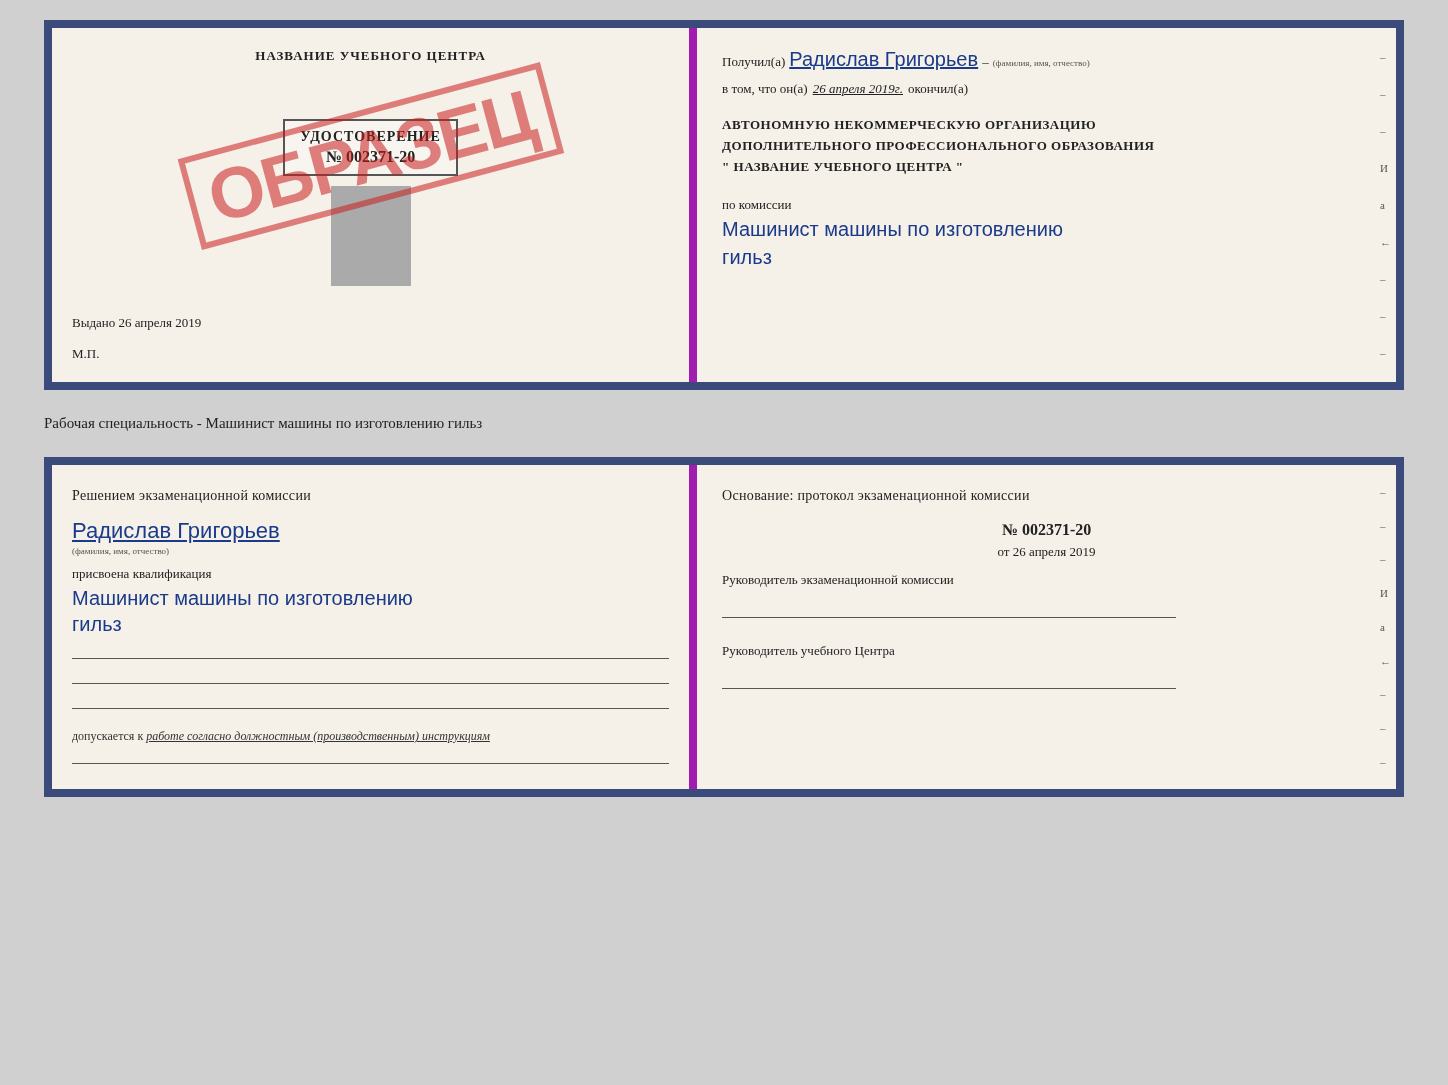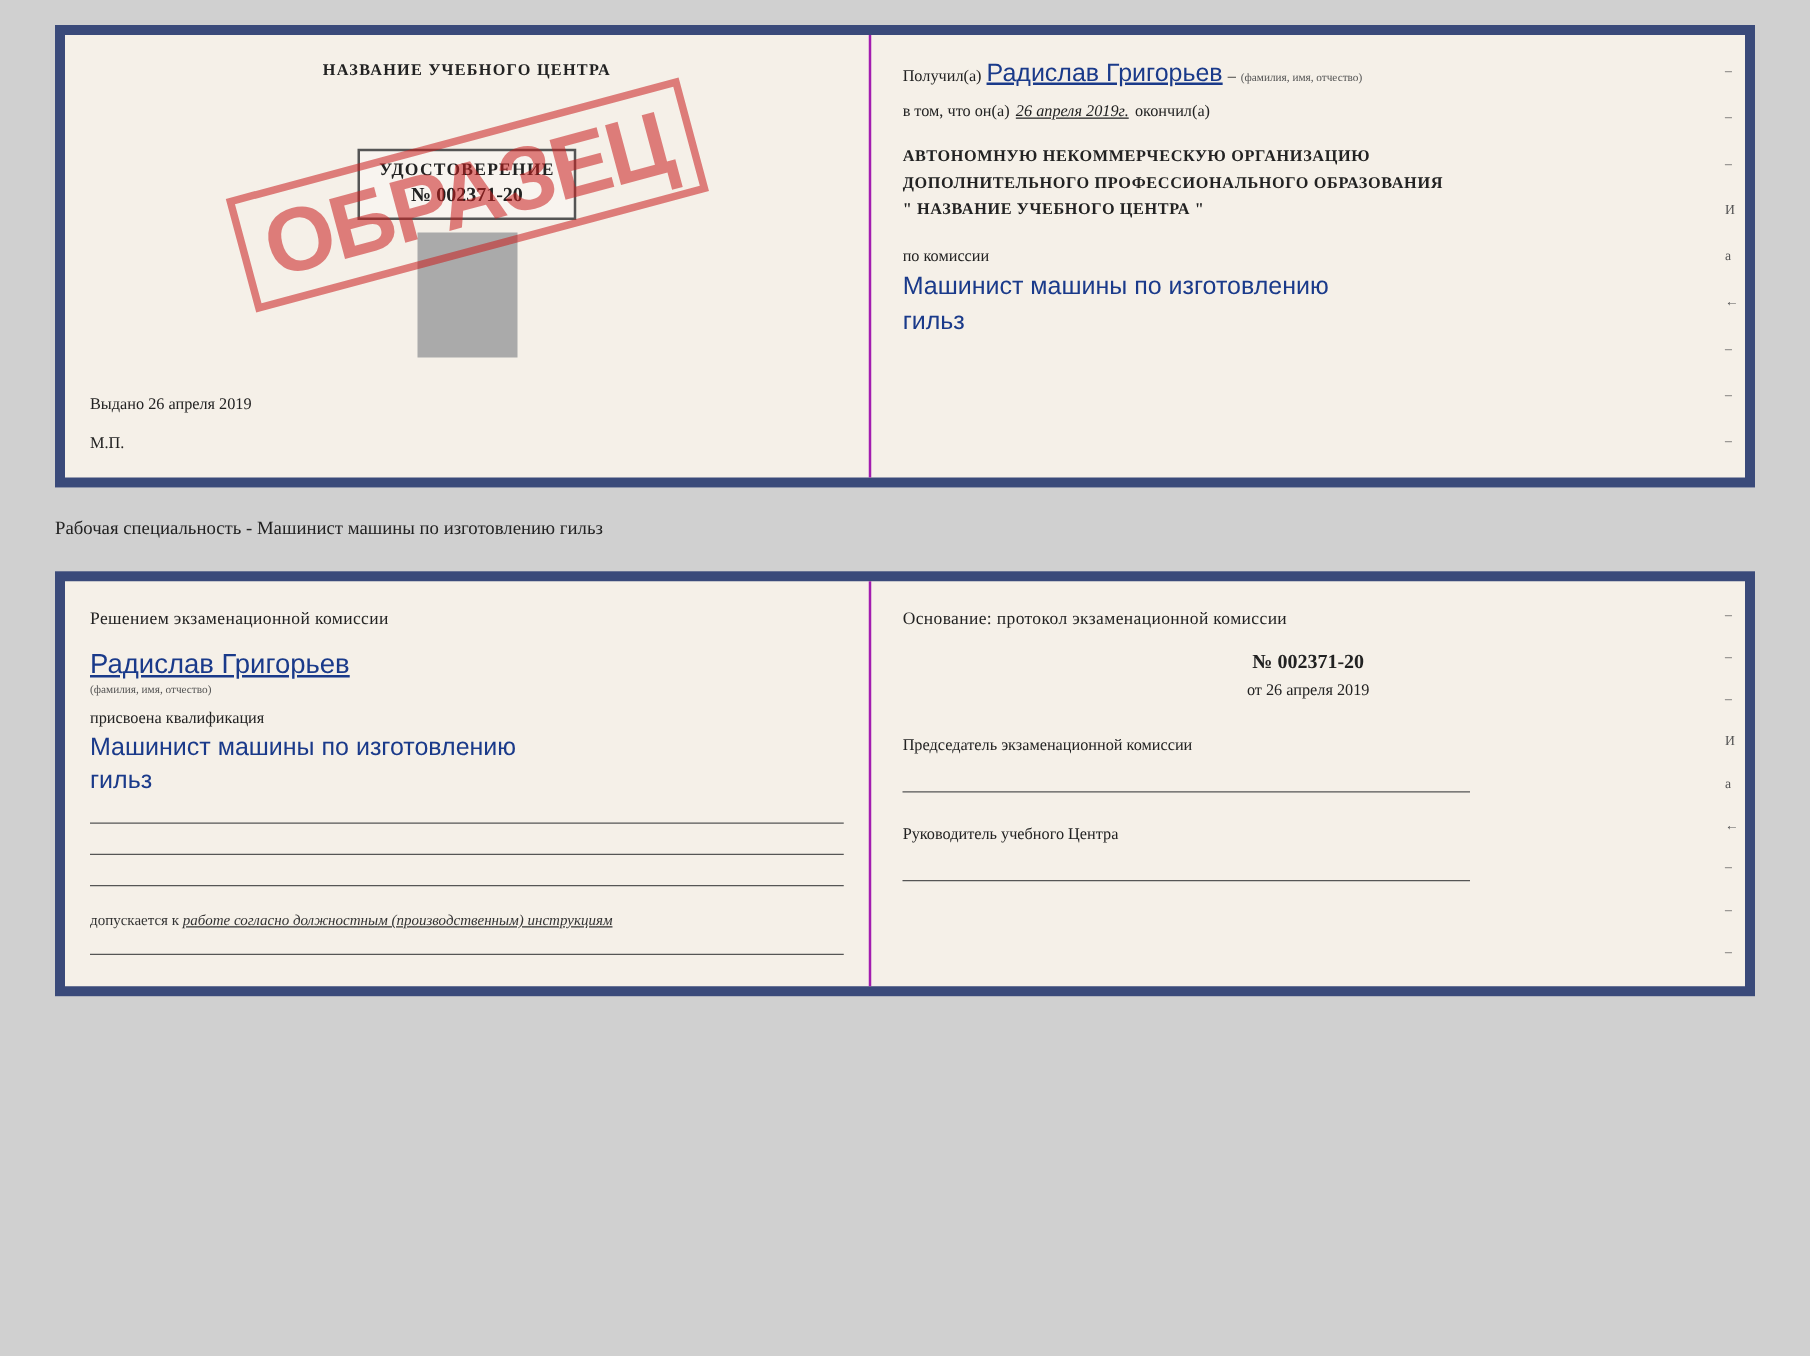--- a/index.html
+++ b/index.html
@@ -19,21 +19,21 @@
       width: 1360px;
       background: #f5f0e8;
       border: 8px solid #3a4a7a;
       display: flex;
       position: relative;
       min-height: 320px;
     }
 
     .doc-left {
       width: 48%;
-      border-right: 2px solid #a21caf;
+      border-right: 8px solid #a21caf;
       padding: 20px;
       display: flex;
       flex-direction: column;
       position: relative;
       overflow: hidden;
     }
 
     .doc-right {
       width: 52%;
       padding: 20px 25px;
@@ -269,21 +269,21 @@
       font-weight: bold;
       color: #222;
       text-align: center;
       margin-bottom: 5px;
     }
 
     .protocol-date {
       font-size: 13px;
       color: #222;
       text-align: center;
-      margin-bottom: 28px;
+      margin-bottom: 12px;
     }
 
     .signature-block {
       font-size: 13px;
       color: #222;
       margin-bottom: 20px;
     }
 
     .sig-line {
       border-bottom: 1px solid #555;
@@ -400,21 +400,21 @@
     <div class="basis-title">Основание: протокол экзаменационной  комиссии</div>
 
     <div class="protocol-number">№  002371-20</div>
 
     <div class="protocol-date">
       <span>от</span>
       <span>26 апреля 2019</span>
     </div>
 
     <div class="signature-block">
-      <div>Председатель экзаменационной комиссии</div>
+      <div>Руководитель экзаменационной комиссии</div>
       <div class="sig-line"></div>
     </div>
 
     <div class="signature-block">
       <div>Руководитель учебного Центра</div>
       <div class="sig-line"></div>
     </div>
 
     <div class="top-right-side-marks">
       <span>–</span>

